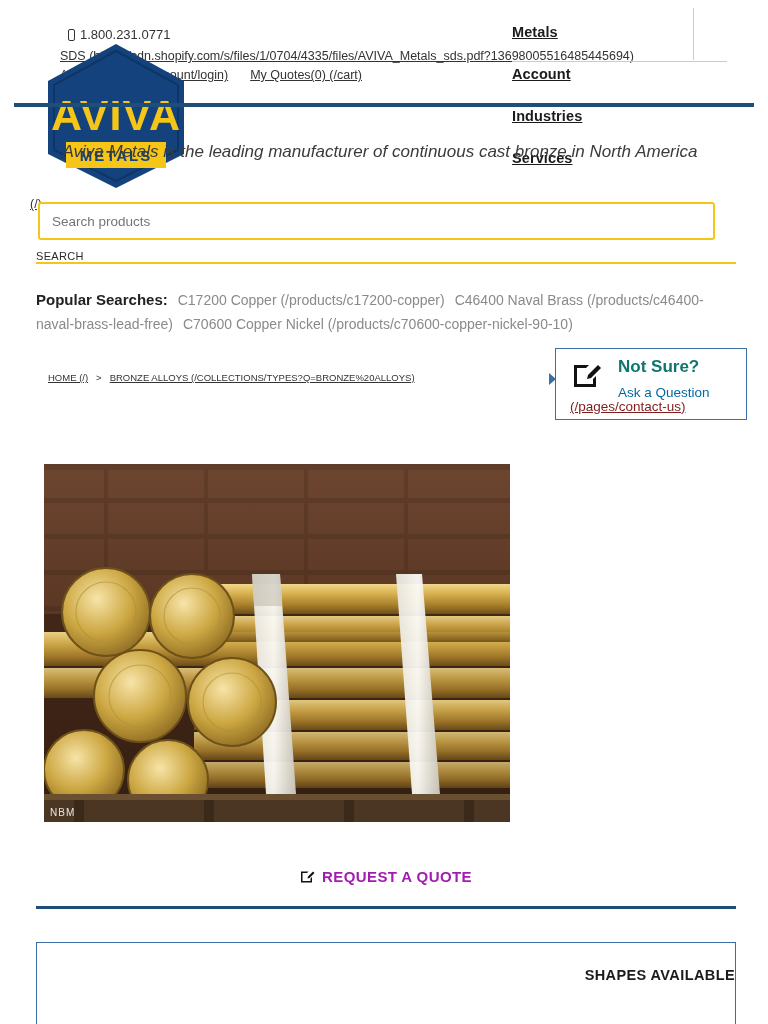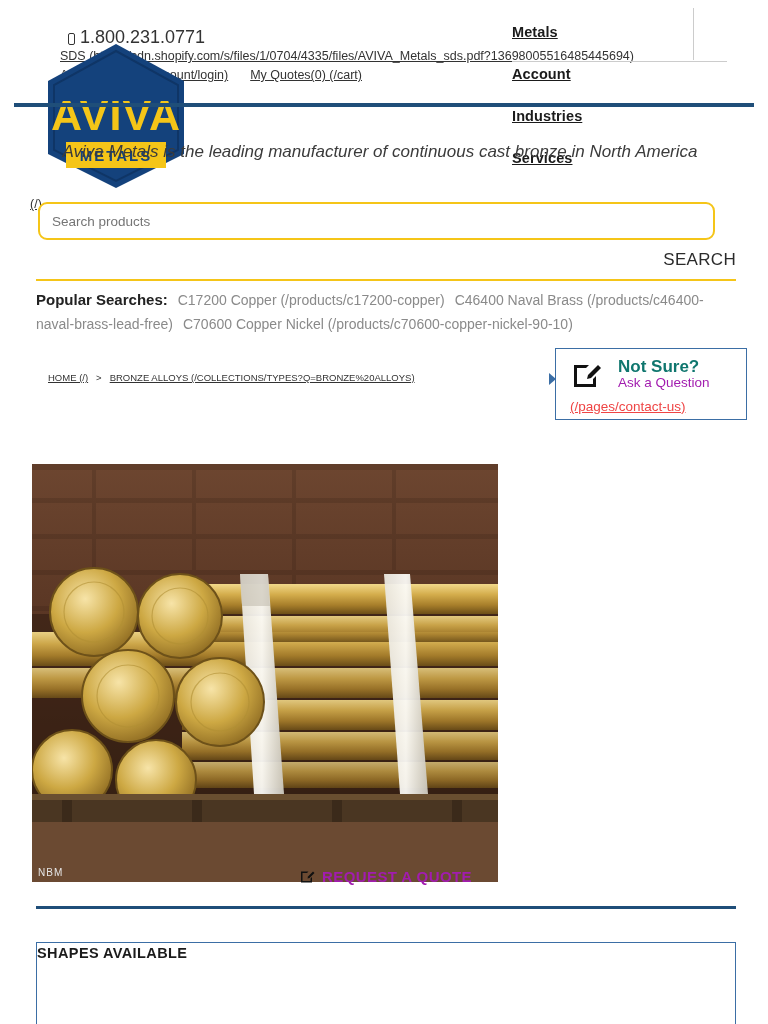--- a/index.html
+++ b/index.html
@@ -21,21 +21,21 @@
   
   .topbar {
     position: absolute;
     left: 0; top: 0;
     width: 768px;
     height: 96px;
   }
   .phone-line {
     position: absolute;
     left: 68px; top: 27px;
-    font-size: 18px;
+    font-size: 13px;
     color: #333;
     white-space: nowrap;
   }
   .phone-icon {
     display: inline-block;
     width: 7px; height: 12px;
     border: 1.6px solid #333;
     border-radius: 2px;
     vertical-align: -2px;
     margin-right: 5px;
@@ -122,41 +122,40 @@
     color: #333;
     text-decoration: underline;
   }
 
   
   .search-box {
     position: absolute;
     left: 38px; top: 202px;
     width: 677px; height: 38px;
     border: 2px solid #f5c518;
-    border-radius: 9px;
+    border-radius: 3px;
     background: #fff;
   }
   .search-box input {
     width: 100%; height: 100%;
     border: 0; outline: 0;
     background: transparent;
     padding: 0 12px;
     font-size: 13.5px;
     font-family: "Liberation Sans", sans-serif;
     color: #777;
   }
   .search-btn {
     position: absolute;
     left: 36px; top: 250px;
     width: 700px;
-    text-align: right;
-    font-size: 17px;
+    text-align: left;
+    font-size: 11px;
     color: #2b2b2b;
     letter-spacing: .3px;
-    padding-bottom: 9px;
     border-bottom: 2px solid #f5c518;
     background: transparent;
   }
 
   
   .popular {
     position: absolute;
     left: 36px; top: 288px;
     width: 700px;
     font-size: 14px;
@@ -212,37 +211,37 @@
   }
   .notsure .title {
     position: absolute;
     left: 62px; top: 8px;
     font-size: 17px;
     font-weight: bold;
     color: #0f766e;
   }
   .notsure .sub {
     position: absolute;
-    left: 62px; top: 26px;
+    left: 62px; top: 36px;
     font-size: 13.5px;
-    color: #a21caf;
+    color: #0369a1;
   }
   .notsure .link {
     position: absolute;
     left: 14px; top: 50px;
     font-size: 13.5px;
-    color: #ef4444;
+    color: #7f1d1d;
     text-decoration: underline;
   }
 
   
   .product-img {
     position: absolute;
-    left: 32px; top: 464px;
-    width: 466px; height: 418px;
+    left: 44px; top: 464px;
+    width: 466px; height: 358px;
     overflow: hidden;
     background: #6b4a32;
   }
   .img-watermark {
     position: absolute;
     left: 6px; bottom: 4px;
     font-size: 10px;
     color: #e6e6e6;
     letter-spacing: 1px;
     z-index: 5;
@@ -274,22 +273,22 @@
 
   
   .shapes-panel {
     position: absolute;
     left: 36px; top: 942px;
     width: 700px; height: 90px;
     border: 1px solid #3b6ea5;
     background: #fff;
   }
   .shapes-panel .hdr {
-    margin-top: 2px;
-    text-align: left;
+    margin-top: 24px;
+    text-align: right;
     font-size: 14.5px;
     font-weight: bold;
     color: #1b1b1b;
     letter-spacing: .4px;
   }
 </style>
 </head>
 <body>
 
 <div class="page">

